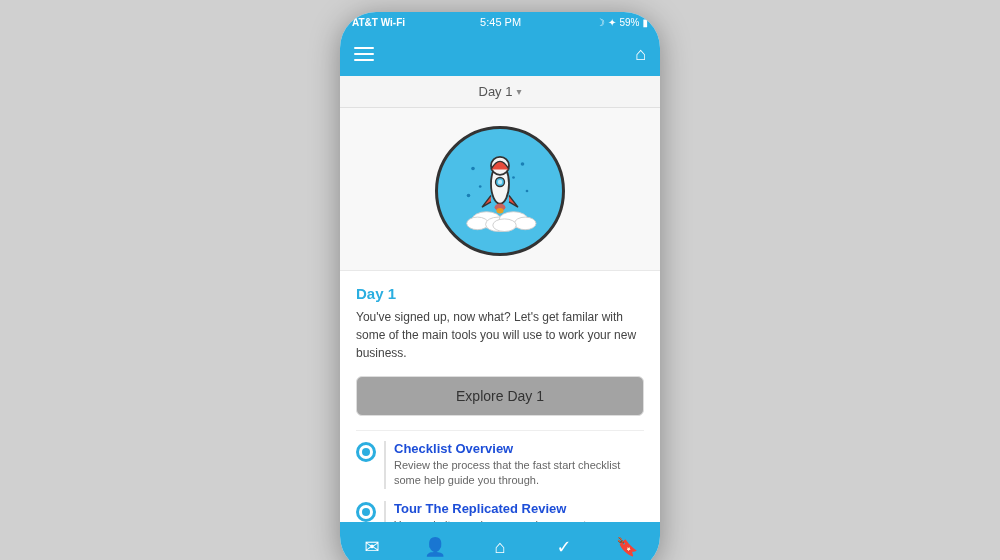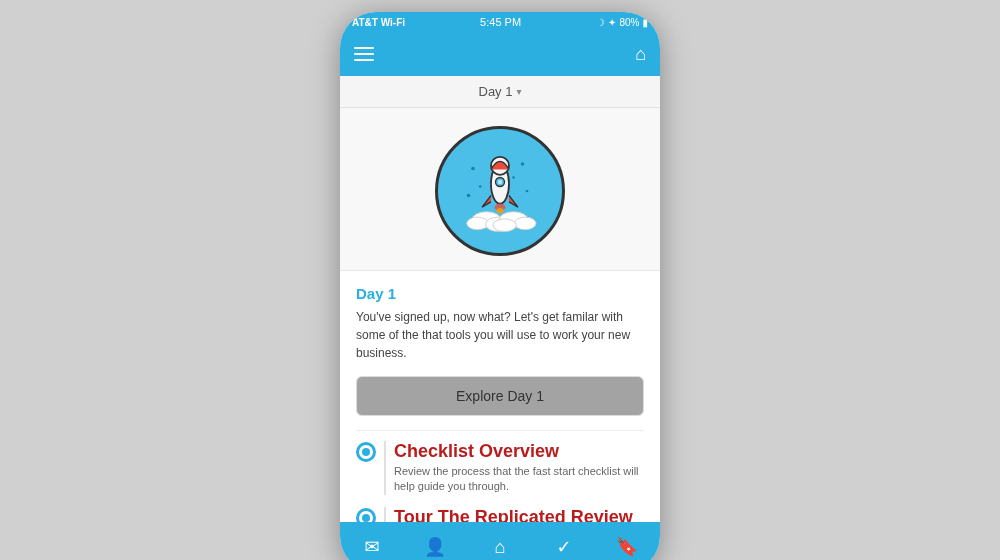--- a/index.html
+++ b/index.html
@@ -172,23 +172,23 @@
       height: 8px;
       border-radius: 50%;
       background: #2baee0;
     }
     .checklist-text-block {
       border-left: 2px solid #e0e0e0;
       padding-left: 8px;
       flex: 1;
     }
     .checklist-title {
-      font-size: 18px;
+      font-size: 13px;
       font-weight: 700;
-      color: #b91c1c;
+      color: #1d4ed8;
       margin-bottom: 2px;
     }
     .checklist-desc {
       font-size: 11px;
       color: #666;
       line-height: 1.4;
     }
     
     .tab-bar {
       background: #2baee0;
@@ -212,21 +212,21 @@
 <body>
 
 <div class="phone-frame">
 
   <div class="status-bar">
     <span class="status-left">AT&amp;T Wi-Fi</span>
     <span class="status-center">5:45 PM</span>
     <span class="status-right">
       <span>☽</span>
       <span>✦</span>
-      <span>80%</span>
+      <span>59%</span>
       <span>▮</span>
     </span>
   </div>
 
   <div class="nav-bar">
     <div class="nav-hamburger">
       <span></span>
       <span></span>
       <span></span>
     </div>
@@ -271,32 +271,32 @@
           <ellipse cx="48" cy="87" rx="14" ry="8" fill="#fff" stroke="#ccc" stroke-width="1"></ellipse>
           <ellipse cx="65" cy="82" rx="16" ry="9" fill="#fff" stroke="#ccc" stroke-width="1"></ellipse>
           <ellipse cx="78" cy="86" rx="12" ry="7" fill="#fff" stroke="#ccc" stroke-width="1"></ellipse>
           <ellipse cx="55" cy="88" rx="13" ry="7" fill="#fff" stroke="#ccc" stroke-width="1"></ellipse>
         </svg>
       </div>
     </div>
 
     <div class="content-area">
       <div class="day-title">Day 1</div>
-      <div class="day-description">You've signed up, now what?  Let's get familar with some of the that tools you will use to work your new business.</div>
+      <div class="day-description">You've signed up, now what?  Let's get familar with some of the main tools you will use to work your new business.</div>
       <button class="explore-button">Explore Day 1</button>
 
       <div class="checklist-section">
 
         <div class="checklist-item">
           <div class="checklist-icon">
             <div class="checklist-icon-inner"></div>
           </div>
           <div class="checklist-text-block">
             <div class="checklist-title">Checklist Overview</div>
-            <div class="checklist-desc">Review the process that the fast start checklist will help guide you through.</div>
+            <div class="checklist-desc">Review the process that the fast start checklist some help guide you through.</div>
           </div>
         </div>
 
         <div class="checklist-item">
           <div class="checklist-icon">
             <div class="checklist-icon-inner"></div>
           </div>
           <div class="checklist-text-block">
             <div class="checklist-title">Tour The Replicated Review</div>
             <div class="checklist-desc">Your website can be your main source to new business.  Get familar with all it has to offer.</div>

